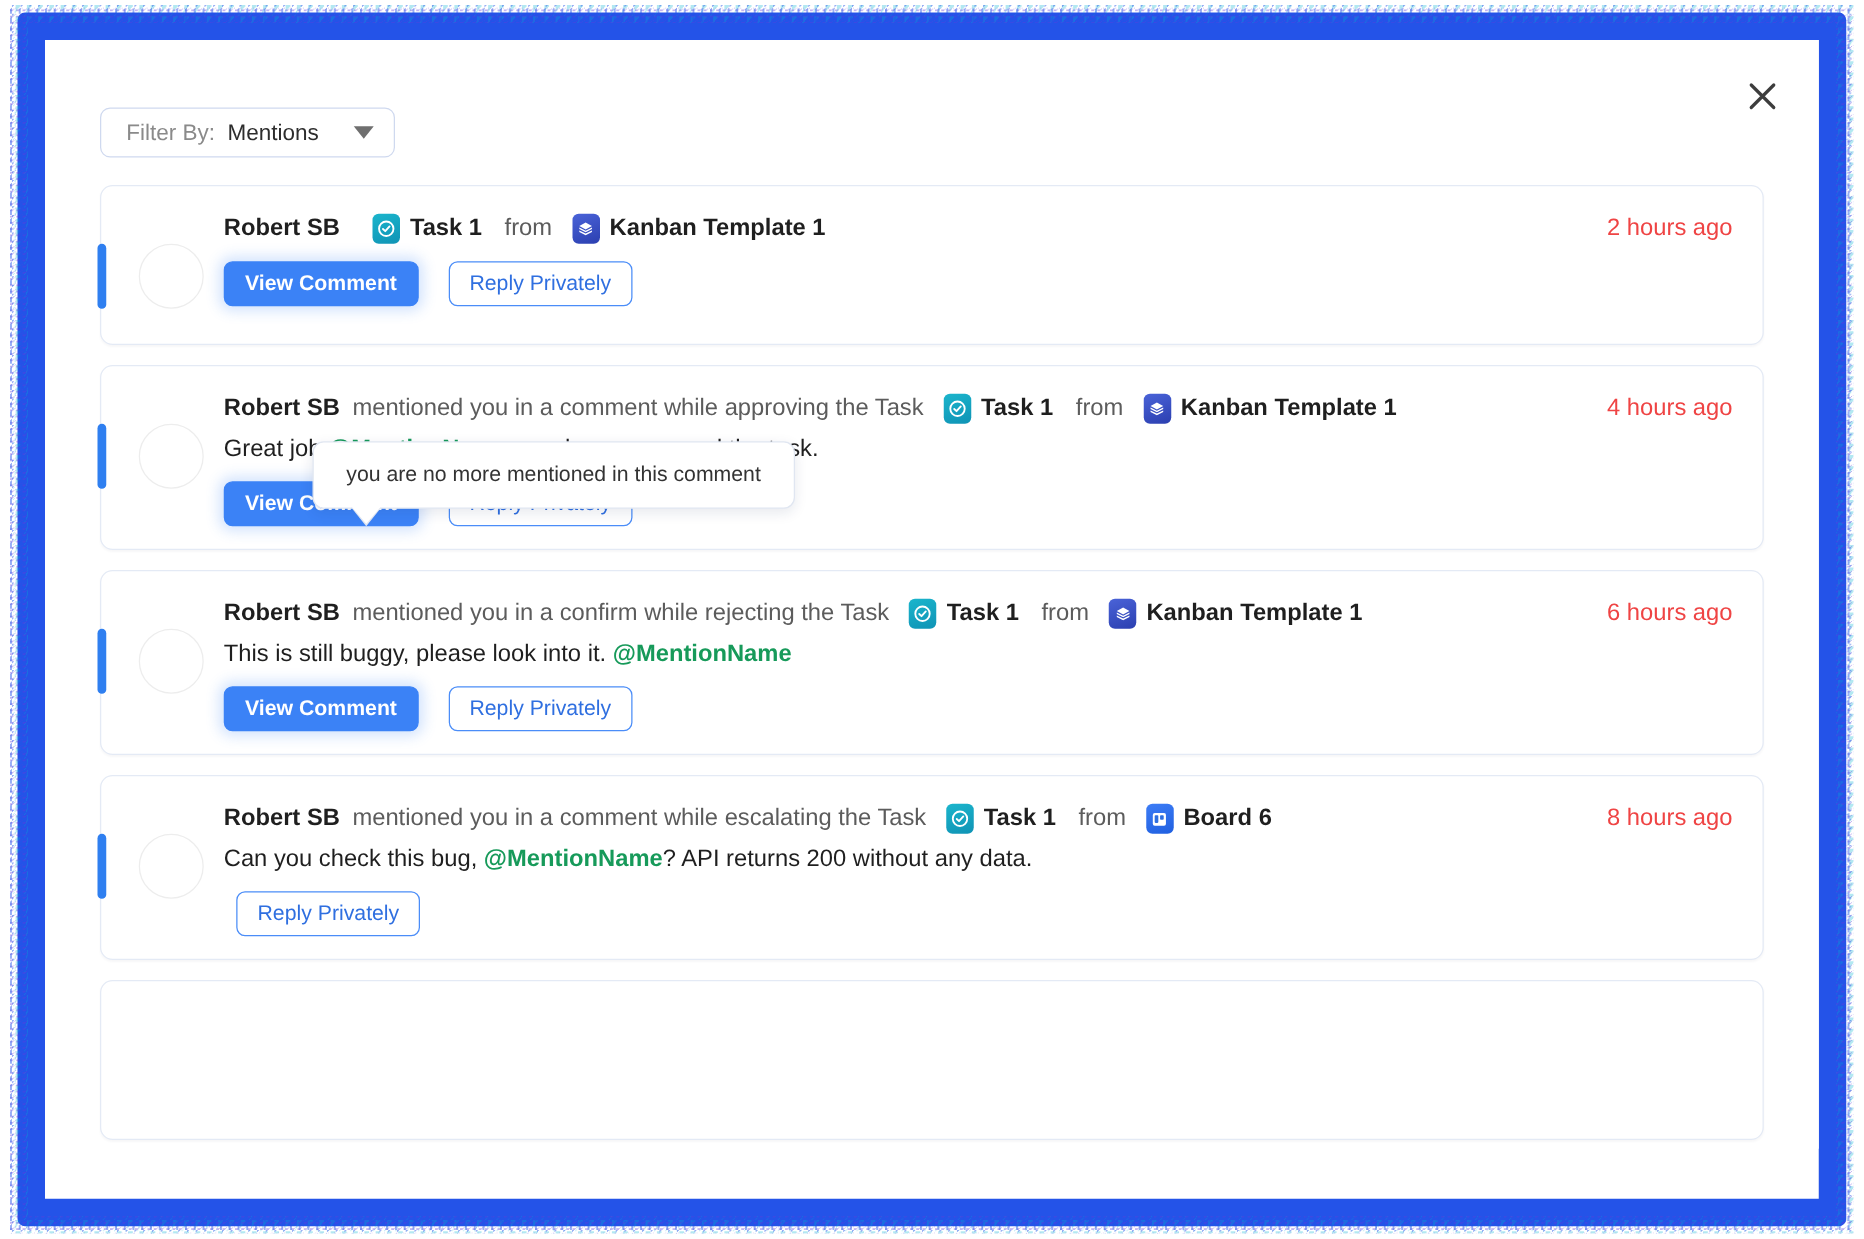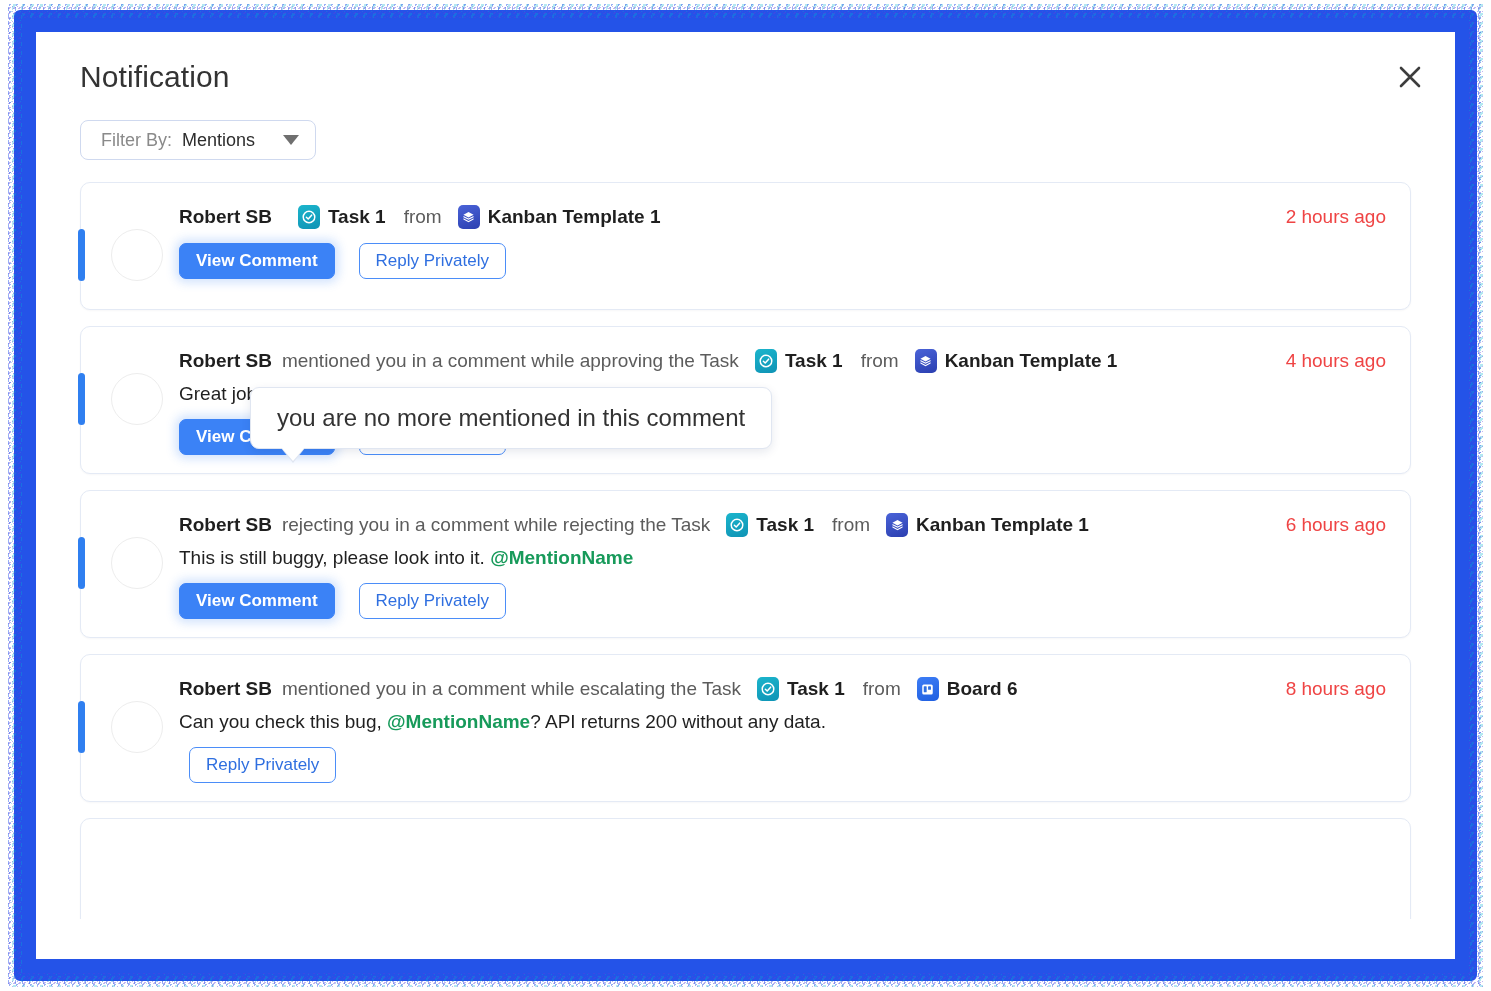--- a/index.html
+++ b/index.html
@@ -258,21 +258,21 @@
 
   
   .tooltip {
     position: absolute;
     left: 170px;
     top: 205px;
     background: #ffffff;
     border: 1px solid #e0e6f1;
     border-radius: 9px;
     padding: 16px 26px;
-    font-size: 24px;
+    font-size: 17px;
     color: #333333;
     box-shadow: 0 3px 10px rgba(20,40,90,.10);
     z-index: 40;
     white-space: nowrap;
   }
   .tooltip::after,
   .tooltip::before {
     content: "";
     position: absolute;
     left: 30px;
@@ -294,21 +294,20 @@
 </head>
 <body>
 
 <div id="frame">
   <div id="frame-ring"></div>
   <div id="frame-noise"></div>
 
   <div id="modal">
 
     <div class="modal-header">
-      <div class="modal-title">Notification</div>
       <div class="close-btn">
         <svg width="28" height="28" viewBox="0 0 28 28" aria-hidden="true">
           <path d="M5 5 L23 23 M23 5 L5 23" stroke="#3d3d3d" stroke-width="2.6" stroke-linecap="round"></path>
         </svg>
       </div>
     </div>
 
 
     <div class="filter-row">
       <div class="filter-box">
@@ -388,21 +387,21 @@
               <button class="btn btn-secondary">Reply Privately</button>
             </div>
           </div>
         </div>
         <div class="card">
           <div class="card-accent"></div>
           <div class="avatar"></div>
           <div class="card-body">
             <div class="line1">
               <span class="actor">Robert SB</span>
-              <span class="action">rejecting you in a comment while rejecting the Task</span>
+              <span class="action">mentioned you in a confirm while rejecting the Task</span>
               <span class="chip">
                 <span class="ico ico-task">
                   <svg width="14" height="14" viewBox="0 0 16 16" aria-hidden="true">
                     <circle cx="8" cy="8" r="6.6" fill="none" stroke="#ffffff" stroke-width="1.7"></circle>
                     <path d="M5 8.2 L7.1 10.2 L11 5.9" fill="none" stroke="#ffffff" stroke-width="1.7" stroke-linecap="round" stroke-linejoin="round"></path>
                   </svg>
                 </span>
                 <span class="chip-label">Task 1</span>
               </span>
               <span class="from-word">from</span>

